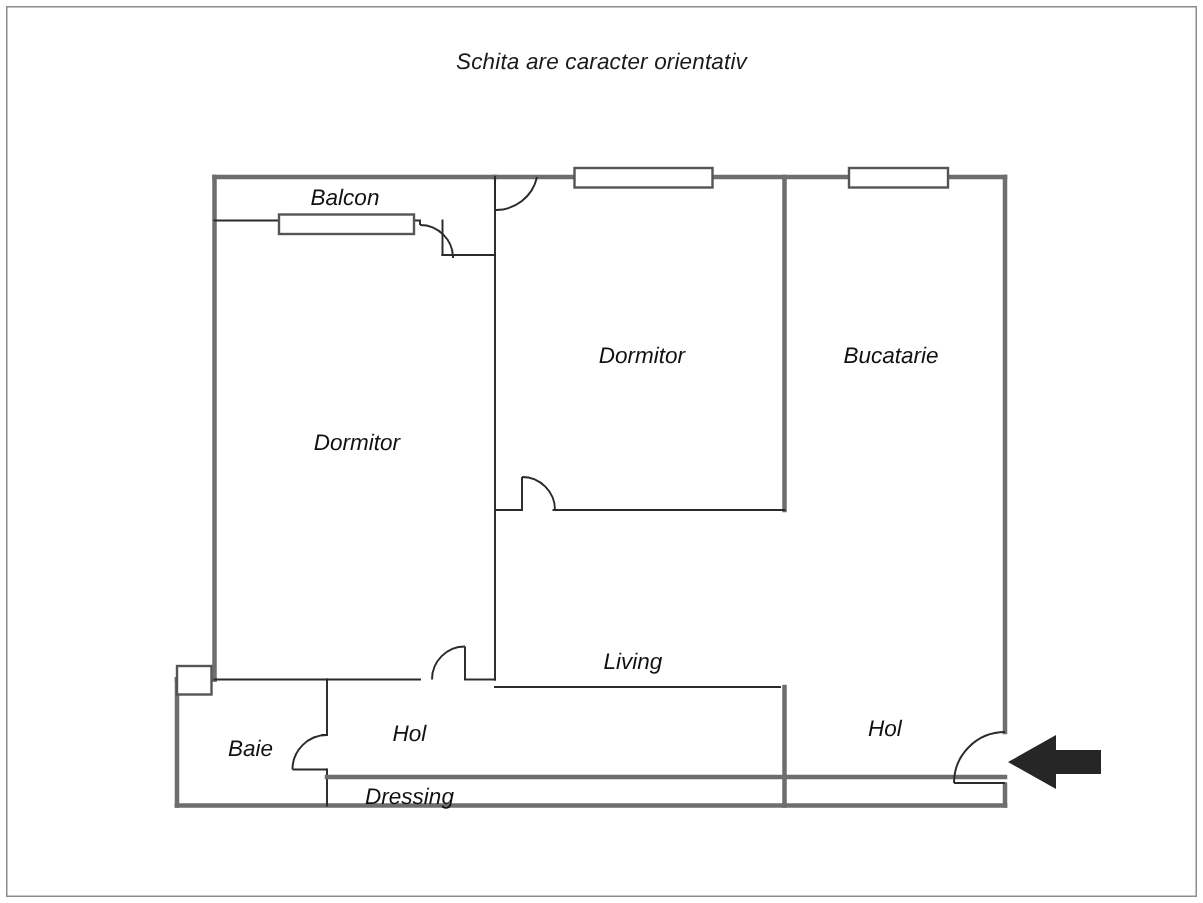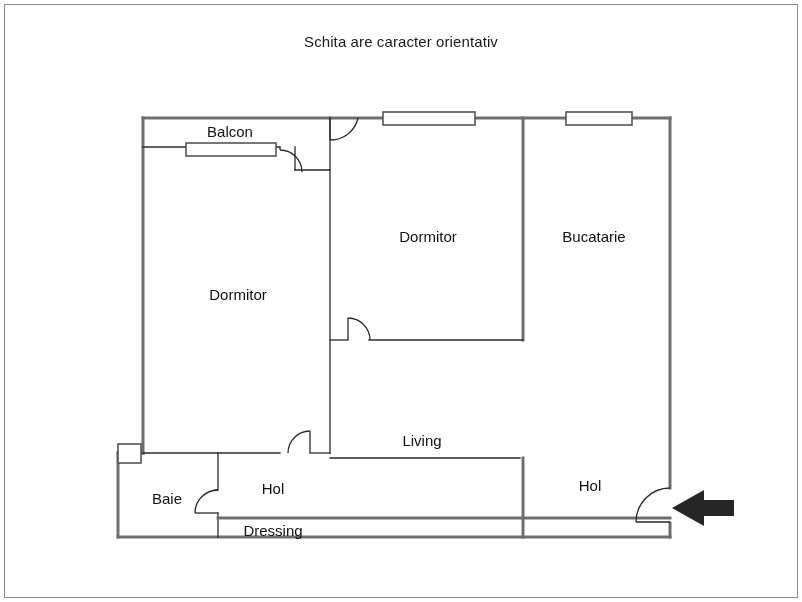--- a/index.html
+++ b/index.html
@@ -12,20 +12,21 @@
     height: 602px;
     font-family: "Liberation Sans", sans-serif;
     overflow: hidden;
   }
   #plan-page {
     position: relative;
     width: 802px;
     height: 584px;
     box-sizing: border-box;
     background: #ffffff;
+    font-style: italic;
   }
   #page-border {
     position: absolute;
     left: 4px;
     top: 4px;
     width: 794px;
     height: 594px;
     box-sizing: border-box;
     border: 1px solid #8c8c8c;
     pointer-events: none;

